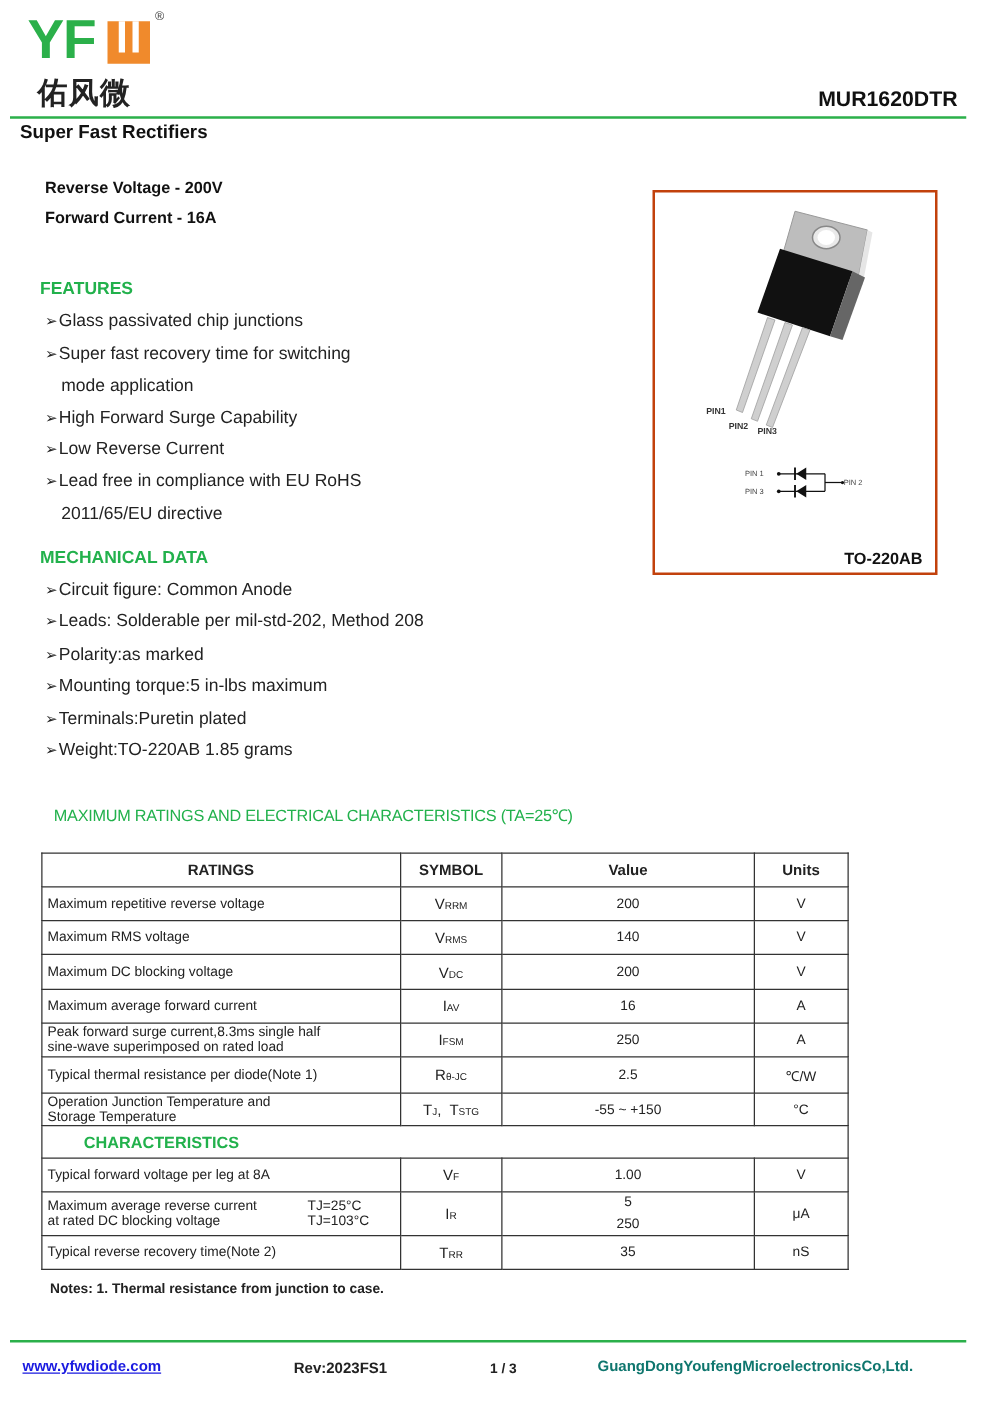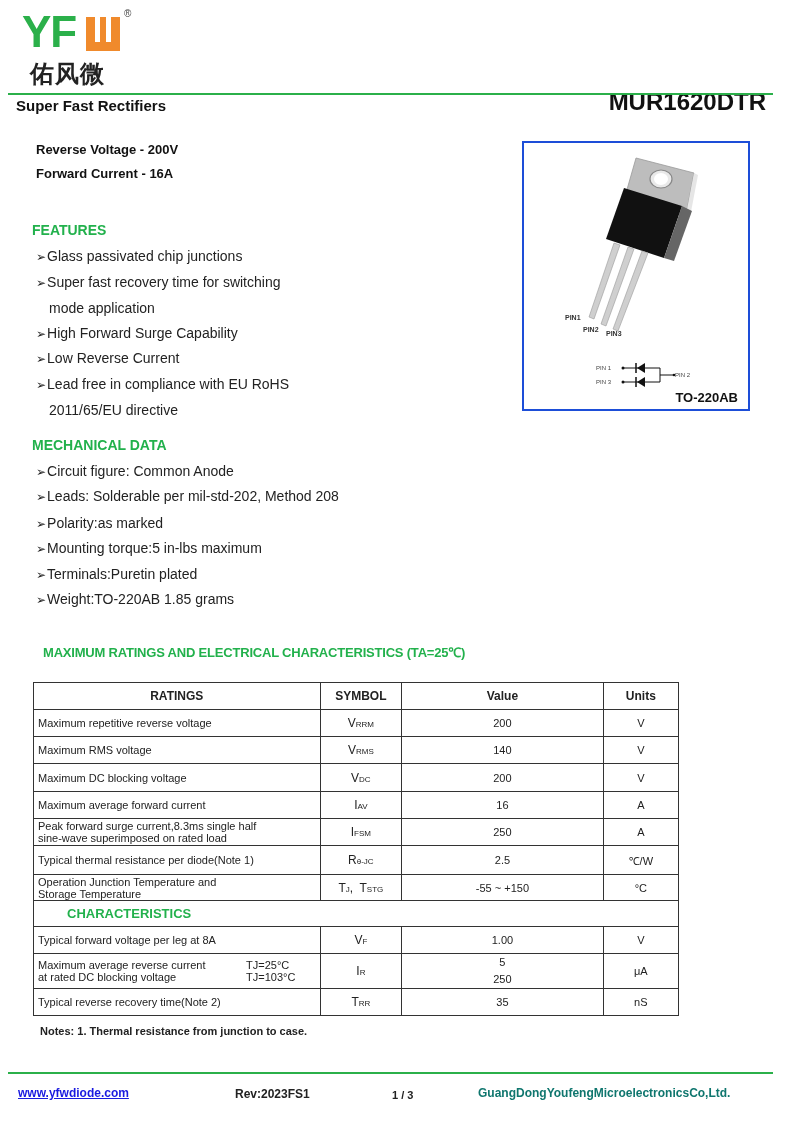--- a/index.html
+++ b/index.html
@@ -8,35 +8,35 @@
   .abs { position: absolute; }
 
   
   .logo-yf { left: 22px; top: 10px; font-size: 44px; font-weight: bold; color: #2bb04a; letter-spacing: -1px; line-height: 44px; }
   .logo-u { left: 86px; top: 17px; width: 34px; height: 34px; background: #f08a2c; }
   .logo-u::after { content: ""; position: absolute; left: 9px; top: 0; width: 5px; height: 25px; background: #fff; }
   .logo-u::before { content: ""; position: absolute; left: 20px; top: 0; width: 5px; height: 25px; background: #fff; }
   .logo-reg { left: 124px; top: 8px; font-size: 10px; color: #444; }
   .logo-cn { left: 30px; top: 58px; font-size: 24px; font-weight: bold; color: #222; font-family: "DejaVu Sans", sans-serif; letter-spacing: 1px; }
   .hdr-rule { left: 8px; top: 93px; width: 765px; height: 2px; background: #2bb04a; }
-  .part-no { right: 34px; top: 88px; font-size: 24px; font-weight: bold; color: #111; }
+  .part-no { right: 34px; top: 70px; font-size: 17px; font-weight: bold; color: #111; }
   .subtitle { left: 16px; top: 97px; font-size: 15px; font-weight: bold; color: #111; }
 
   .spec { left: 36px; font-size: 13px; font-weight: bold; color: #111; }
   .sec-title { left: 32px; font-size: 14px; font-weight: bold; color: #22b14c; }
   .bullet { left: 36px; font-size: 14px; color: #222; line-height: 16px; }
   .bullet .arr { display: inline-block; font-size: 12px; margin-right: 1px; }
   .cont { left: 49px; font-size: 14px; color: #222; text-align: right; }
 
   
-  .pkg-box { left: 522px; top: 141px; width: 228px; height: 270px; border: 2px solid #1d4ed8; box-sizing: border-box; }
+  .pkg-box { left: 522px; top: 152px; width: 228px; height: 308px; border: 2px solid #c2410c; box-sizing: border-box; }
   .pkg-label { right: 10px; bottom: 4px; font-size: 13px; font-weight: bold; color: #111; }
 
   
-  .tbl-title { left: 43px; top: 643px; font-size: 13px; font-weight: bold; color: #22b14c; letter-spacing: -0.2px; text-align: right; }
+  .tbl-title { left: 43px; top: 643px; font-size: 13px; font-weight: normal; color: #22b14c; letter-spacing: -0.2px; text-align: right; }
   table.spec-tbl { position: absolute; left: 33px; top: 682px; width: 646px; border-collapse: collapse; font-size: 11px; color: #222; }
   table.spec-tbl td, table.spec-tbl th { border: 1.5px solid #333; padding: 0 4px; }
   table.spec-tbl th { font-size: 12px; font-weight: bold; height: 26px; }
   table.spec-tbl td.c { text-align: center; }
   table.spec-tbl td.sym { text-align: center; font-size: 12px; }
   .sub { font-size: 8px; }
   .char-row td { height: 25px; font-size: 13px; font-weight: bold; color: #22b14c; padding-left: 33px !important; }
   .r-two { line-height: 12px; }
   .tj { display: inline-block; width: 90px; }
 

